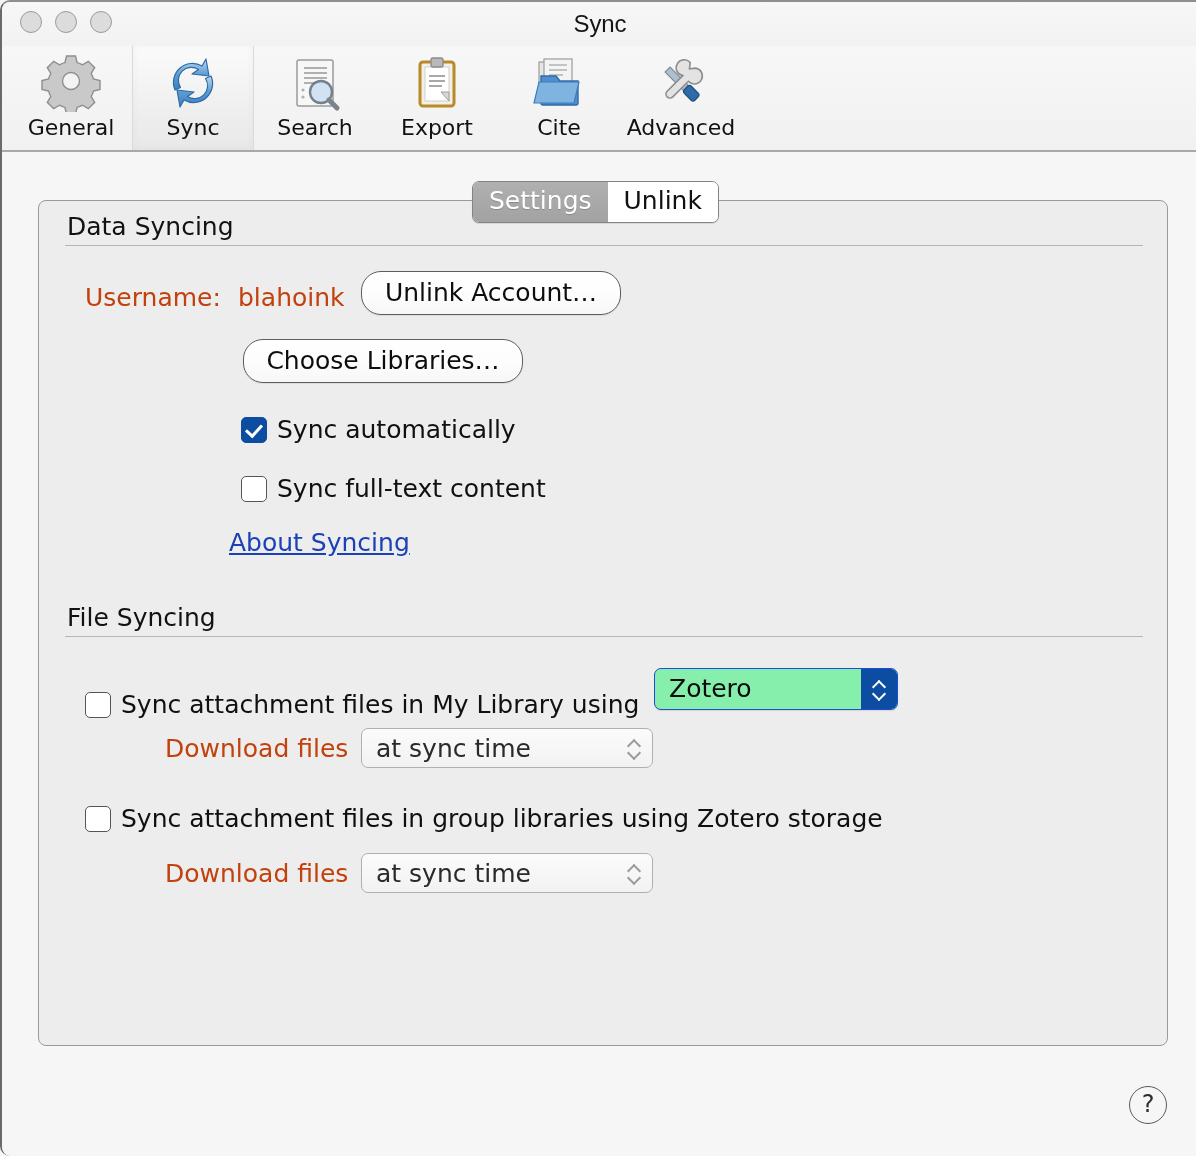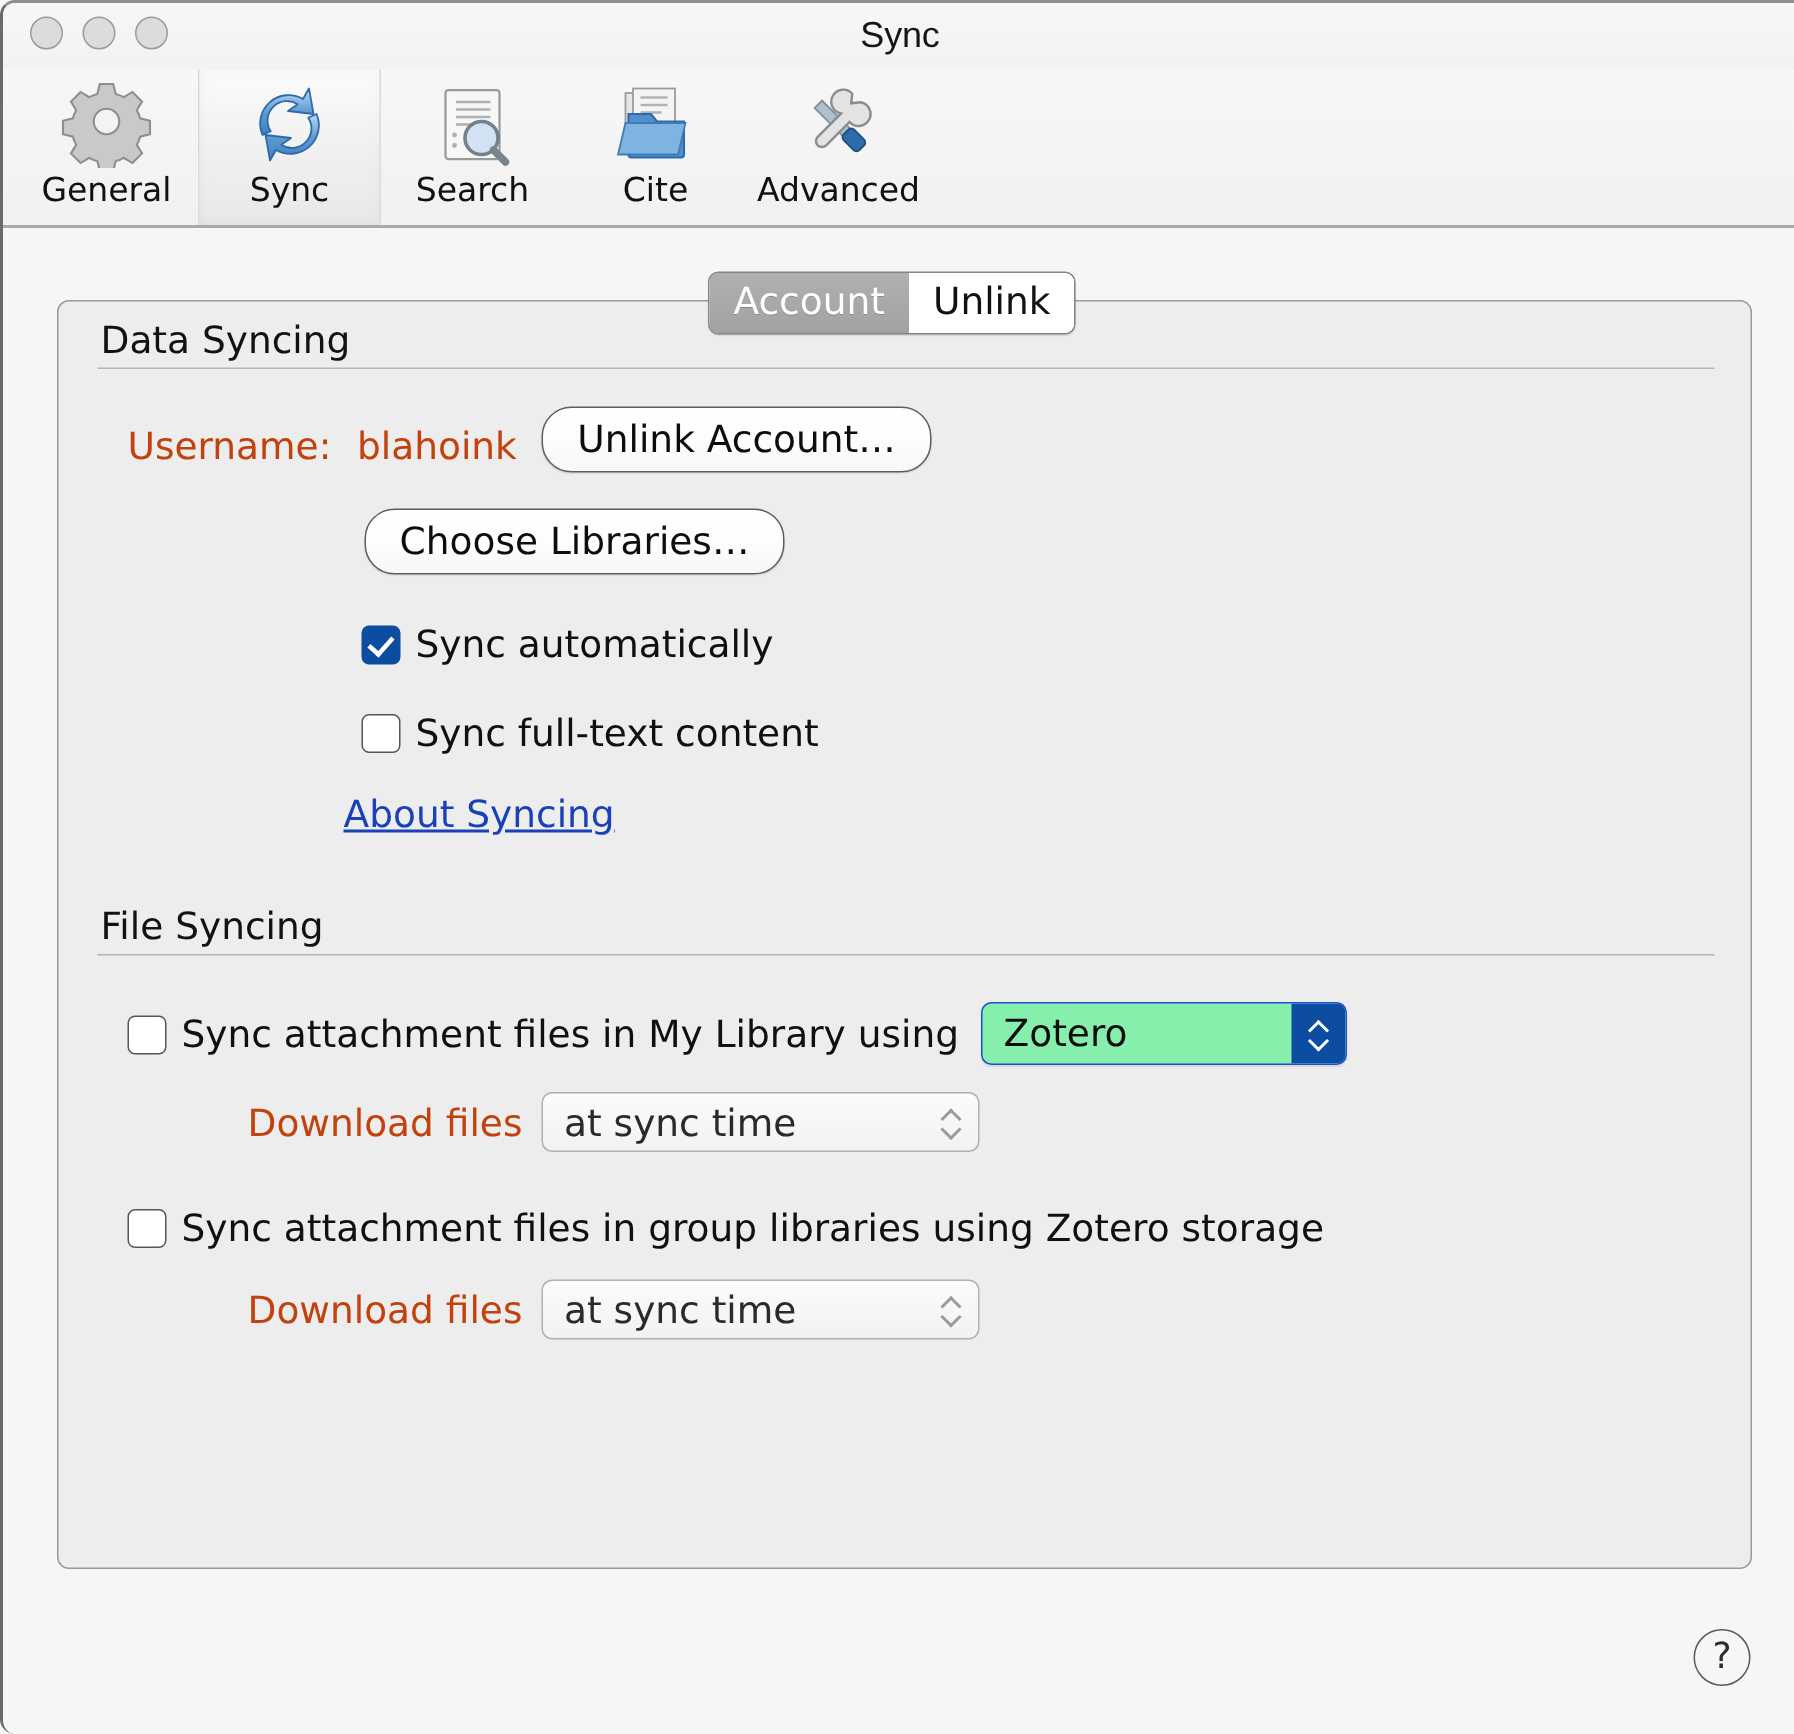--- a/index.html
+++ b/index.html
@@ -390,20 +390,36 @@
             <circle cx="19" cy="43" r="1.6" fill="#b0b0b0"></circle>
             <g>
               <circle cx="37" cy="38" r="11" fill="#cfe2f3" stroke="#6f7b85" stroke-width="2.4" opacity="0.95"></circle>
               <line x1="45" y1="46" x2="53" y2="54" stroke="#7a848c" stroke-width="5" stroke-linecap="round"></line>
             </g>
           </svg>
         </div>
         <div class="tb-label">Search</div>
       </div>
 
+      <div class="tb-item">
+        <div class="tb-icon">
+          <svg width="62" height="58" viewBox="0 0 62 58">
+            <rect x="14" y="8" width="34" height="44" rx="3" fill="#f4f0e6" stroke="#b88a2a" stroke-width="3"></rect>
+            <rect x="19" y="13" width="24" height="34" fill="#ffffff" stroke="#cfcfcf" stroke-width="1"></rect>
+            <rect x="25" y="4" width="12" height="9" rx="2" fill="#b9b9b9" stroke="#8c8c8c" stroke-width="1.4"></rect>
+            <g stroke="#a8a8a8" stroke-width="1.8">
+              <line x1="23" y1="22" x2="39" y2="22"></line>
+              <line x1="23" y1="27" x2="39" y2="27"></line>
+              <line x1="23" y1="32" x2="36" y2="32"></line>
+            </g>
+            <path d="M35,38 h8 v9 z" fill="#d8d8d8" stroke="#9e9e9e" stroke-width="1"></path>
+          </svg>
+        </div>
+        <div class="tb-label">Export</div>
+      </div>
 
       <div class="tb-item">
         <div class="tb-icon">
           <svg width="62" height="58" viewBox="0 0 62 58">
             <rect x="11" y="8" width="28" height="30" fill="#e6e6e6" stroke="#9c9c9c" stroke-width="1.2"></rect>
             <rect x="16" y="5" width="28" height="30" fill="#f4f4f4" stroke="#9c9c9c" stroke-width="1.2"></rect>
             <g stroke="#b3b3b3" stroke-width="1.6">
               <line x1="21" y1="11" x2="39" y2="11"></line>
               <line x1="21" y1="16" x2="39" y2="16"></line>
               <line x1="21" y1="21" x2="35" y2="21"></line>
@@ -429,21 +445,21 @@
         </div>
         <div class="tb-label">Advanced</div>
       </div>
 
     </div>
   </div>
 
   <div id="content">
 
     <div id="tabgroup">
-      <div class="tab selected">Account</div>
+      <div class="tab selected">Settings</div>
       <div class="tab">Unlink</div>
     </div>
 
     <div id="panel">
 
       <div class="group-head" style="left:28px; top:11px;">Data Syncing</div>
       <div class="group-rule" style="left:26px; top:44px; width:1078px;"></div>
 
       <div class="lbl" style="left:46px; top:82px;">Username:</div>
       <div class="lbl" style="left:199px; top:82px;">blahoink</div>
@@ -459,21 +475,21 @@
       <div class="cb-row" style="left:202px; top:273px;">
         <span class="cb off"></span>
         <span class="cb-label">Sync full-text content</span>
       </div>
 
       <div class="link" style="left:190px; top:327px;">About Syncing</div>
 
       <div class="group-head" style="left:28px; top:402px;">File Syncing</div>
       <div class="group-rule" style="left:26px; top:435px; width:1078px;"></div>
 
-      <div class="cb-row" style="left:46px; top:474px;">
+      <div class="cb-row" style="left:46px; top:489px;">
         <span class="cb off"></span>
         <span class="cb-label">Sync attachment files in My Library using</span>
       </div>
 
       <div class="popup enabled" style="left:615px; top:467px; width:244px; height:42px;">
         <span class="popup-text">Zotero</span>
         <span class="stepper">
           <span class="chev up"></span>
           <span class="chev down"></span>
         </span>

